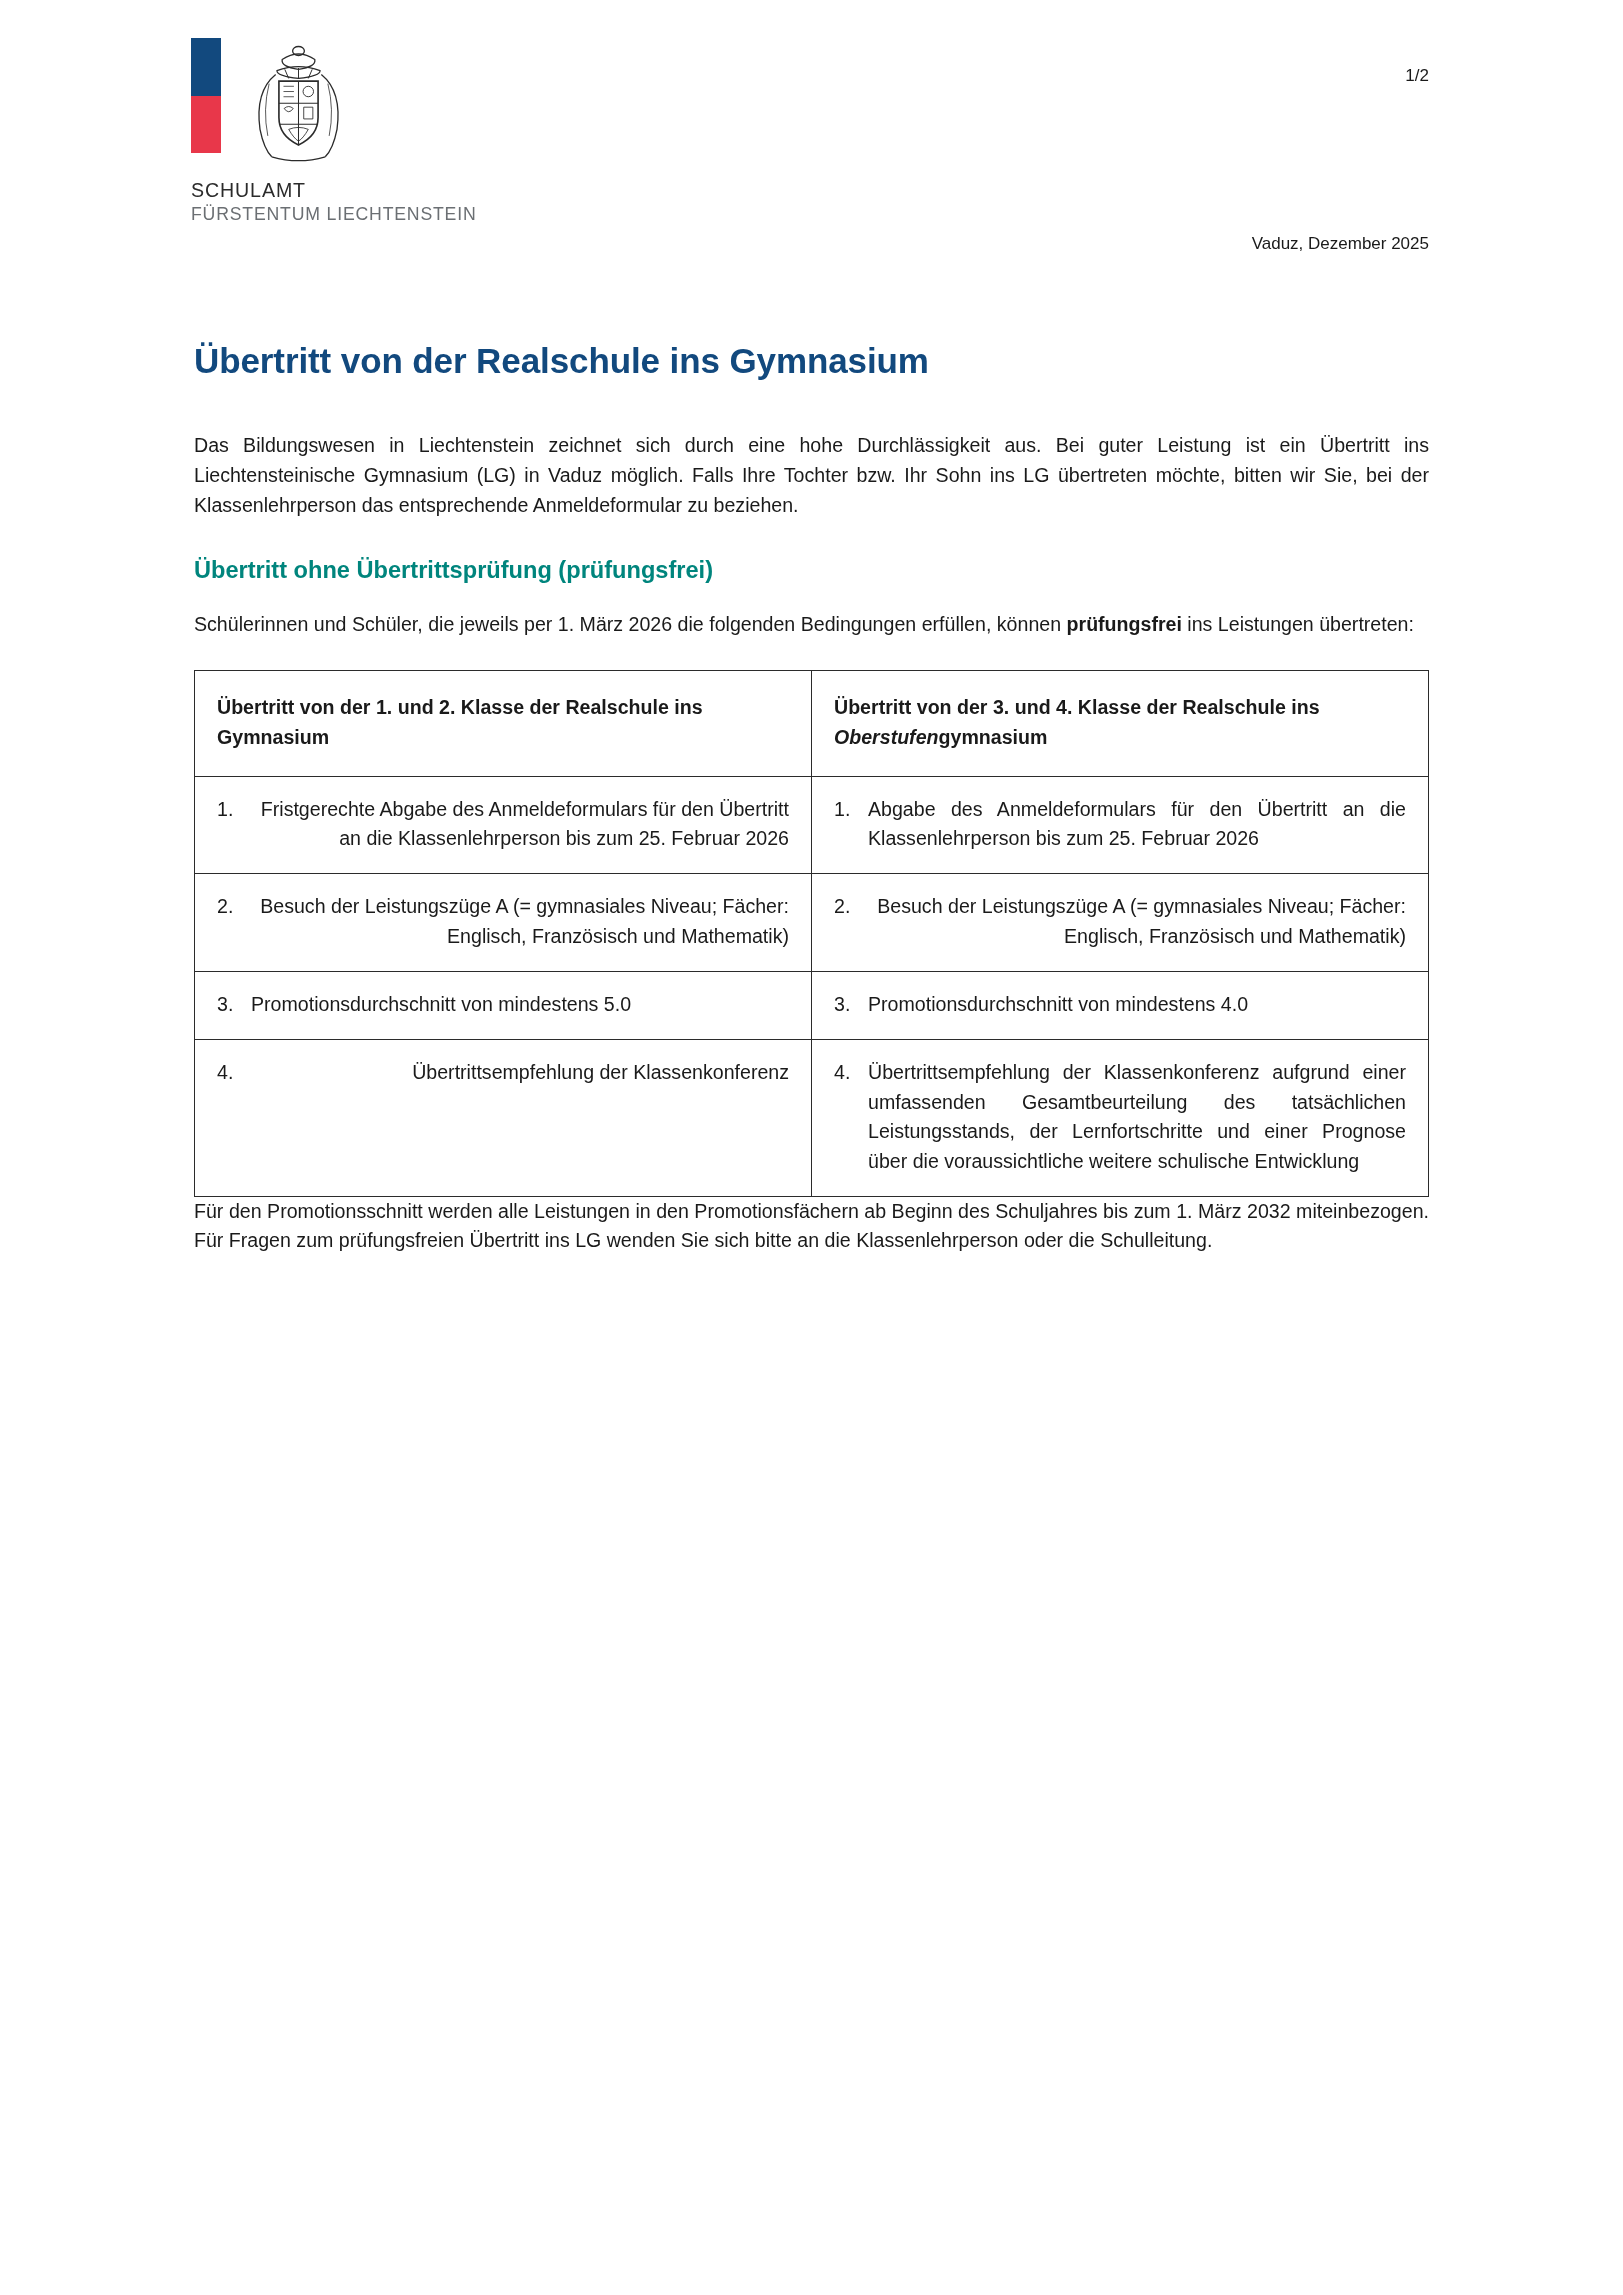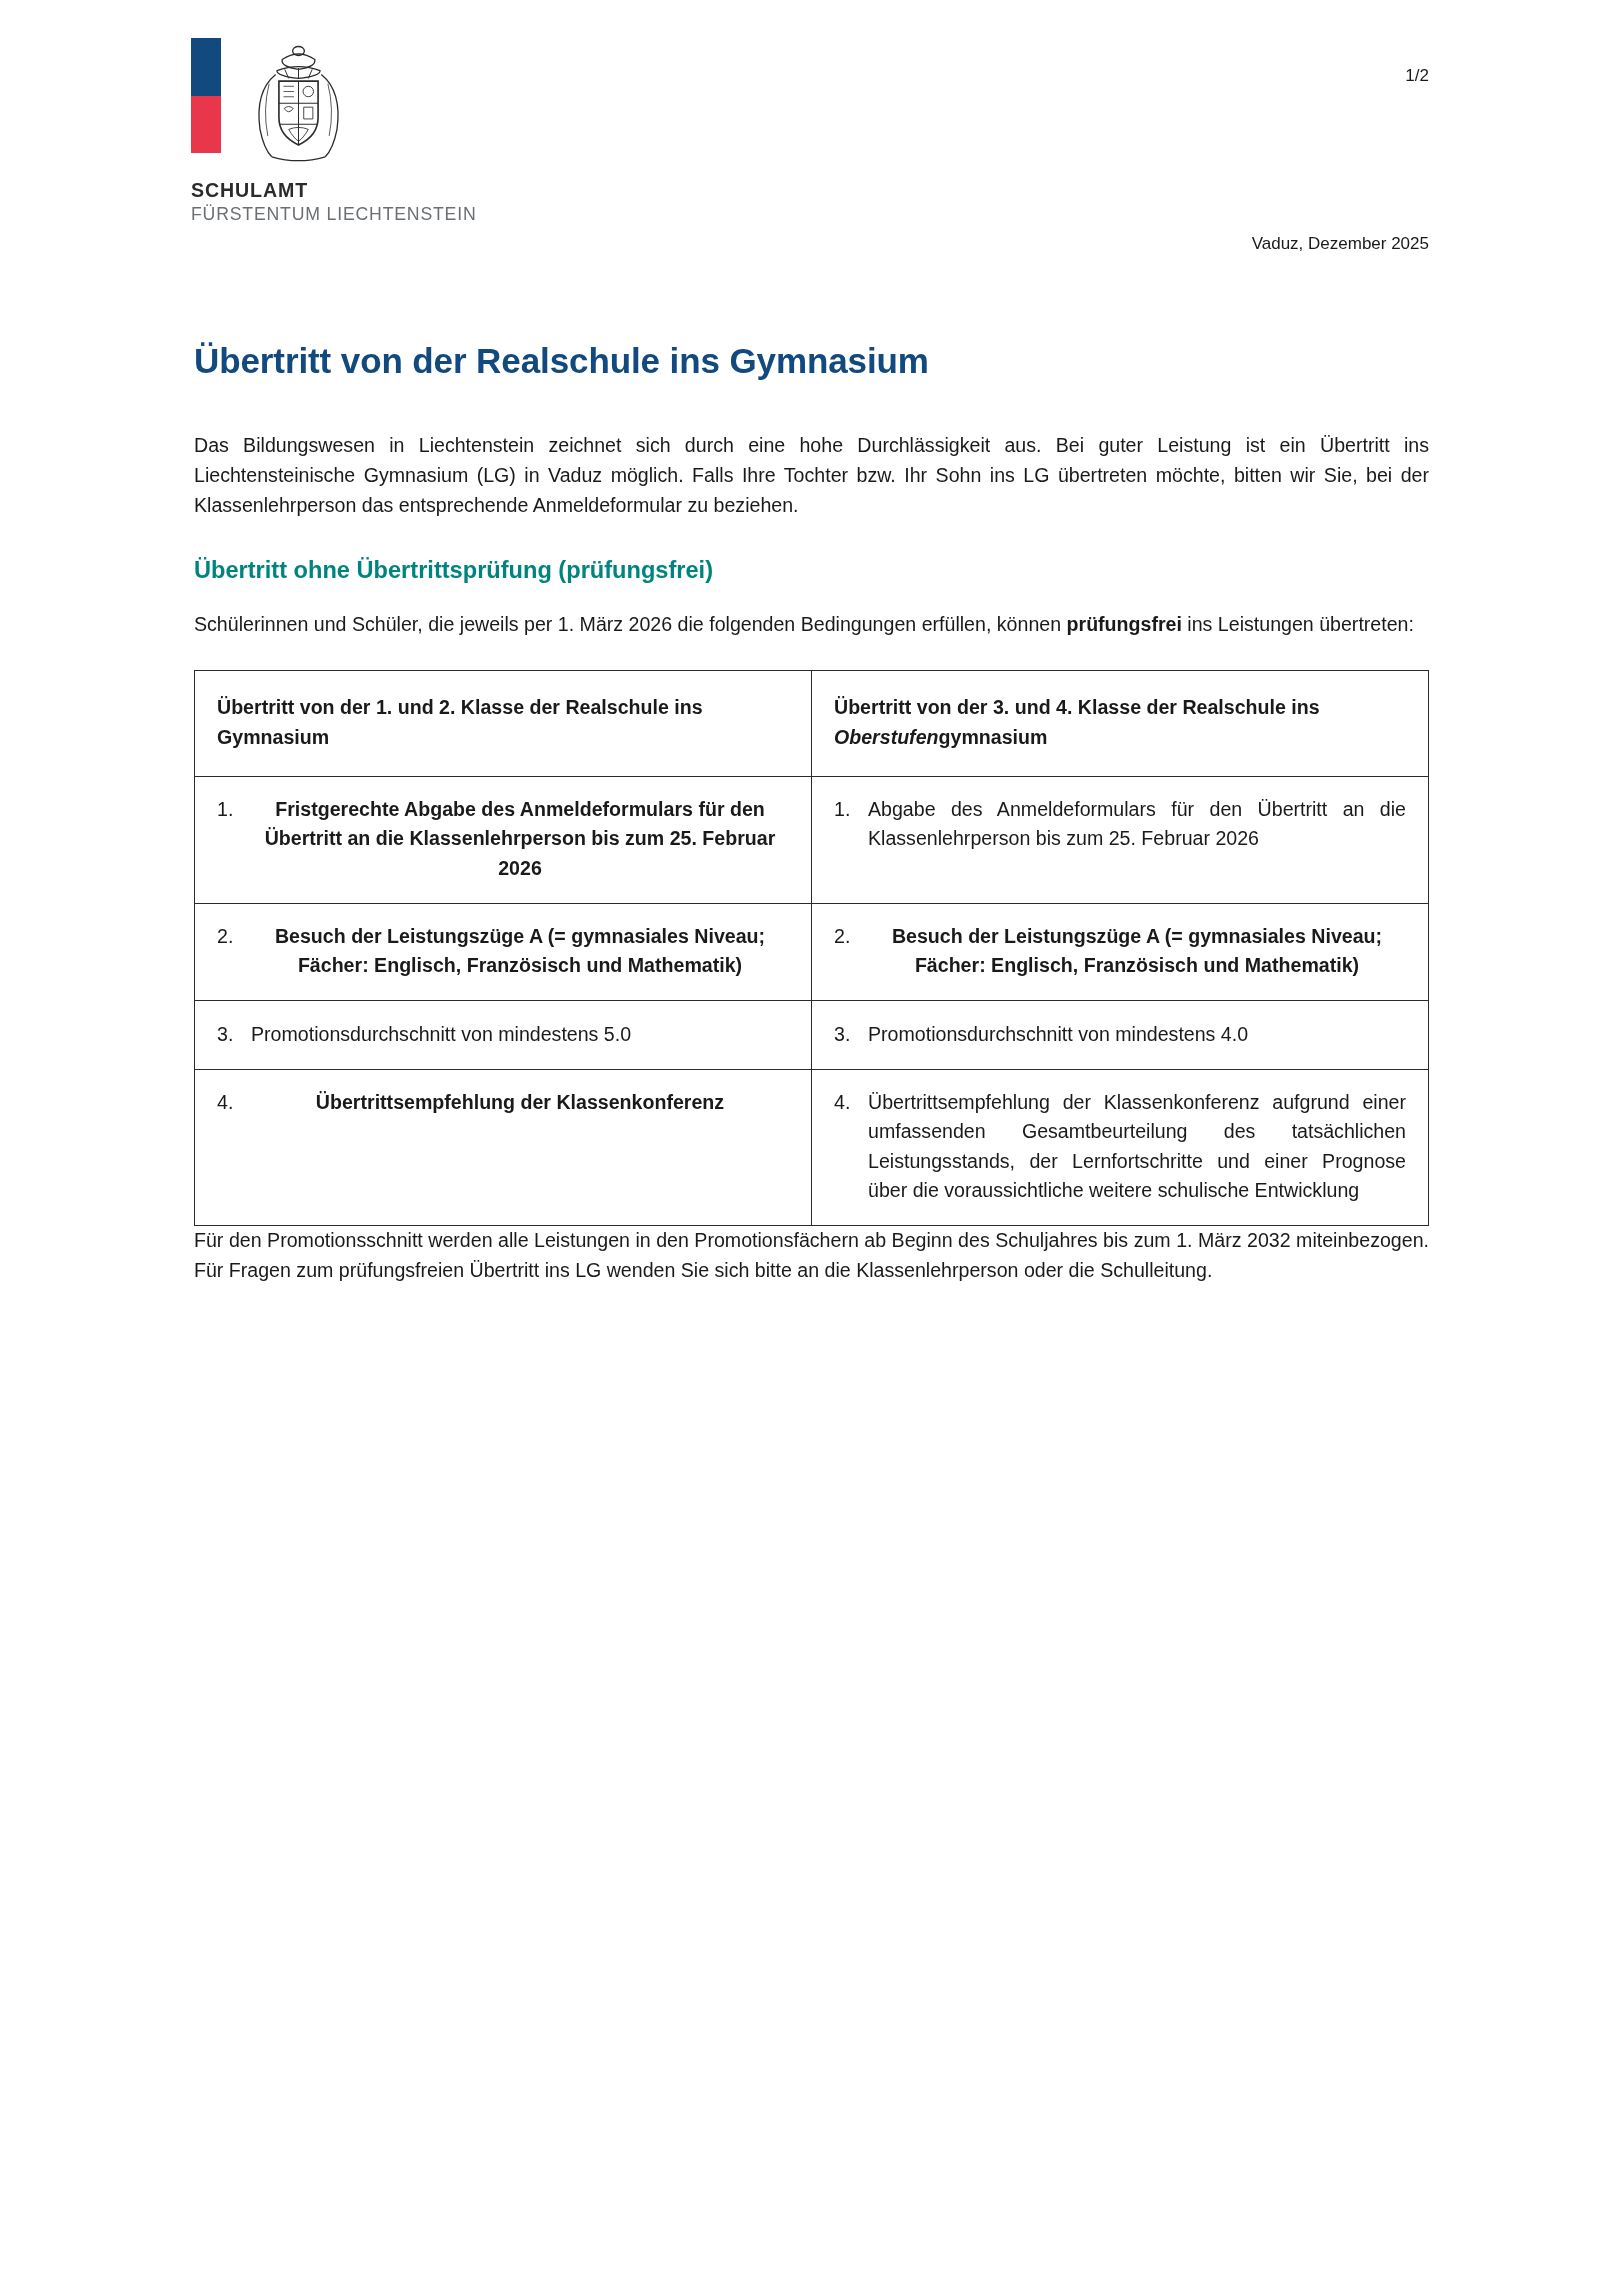--- a/index.html
+++ b/index.html
@@ -57,21 +57,21 @@
     position: relative;
   }
   .logo-text {
     margin-top: 9.2px;
     line-height: 1.28;
   }
   .logo-text .line1 {
     font-size: 19.6px;
     letter-spacing: 0.9px;
     color: #2b2b2b;
-    font-weight: 700;
+    font-weight: 400;
   }
   .logo-text .line2 {
     font-size: 17.7px;
     letter-spacing: 0.8px;
     color: #6b6f73;
     font-weight: 400;
   }
 
   .page-number {
     position: absolute;
@@ -143,21 +143,21 @@
     align-items: flex-start;
   }
   .li-num {
     flex: 0 0 auto;
     width: 34px;
   }
   .li-txt {
     flex: 1 1 auto;
     text-align: justify;
   }
-  .li-txt.noj { text-align: center; font-weight: bold; }
+  .li-txt.noj { text-align: right; }
 
   .after-table {
     margin-top: 34px;
   }
 </style>
 </head>
 <body>
 
 <div class="page">
 

